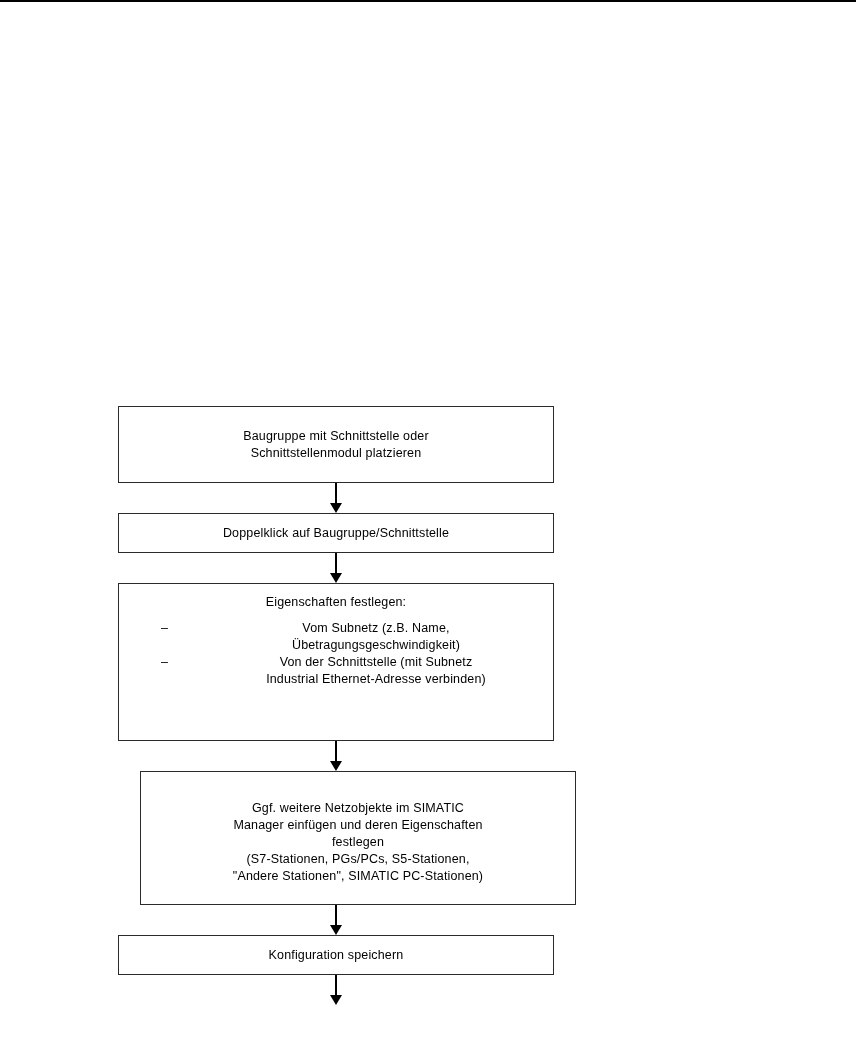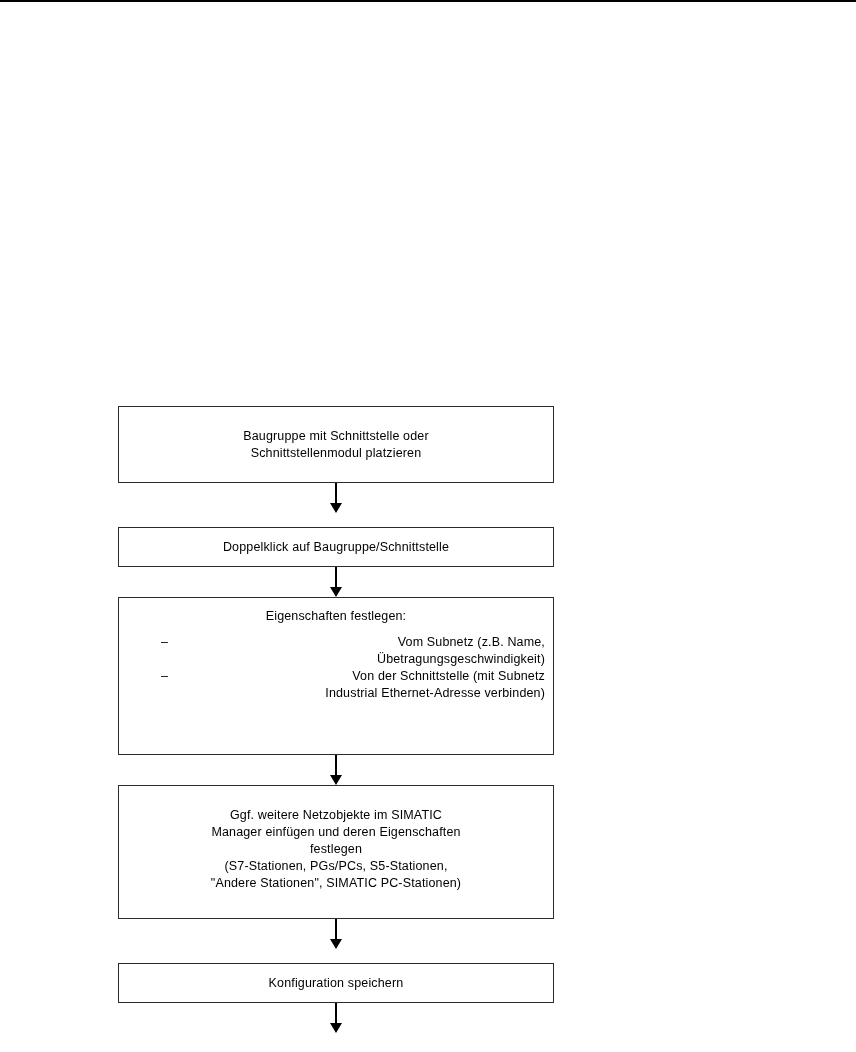--- a/index.html
+++ b/index.html
@@ -42,23 +42,23 @@
     font-size: 12.5px;
     line-height: 17px;
     text-align: center;
     letter-spacing: 0.15px;
     padding: 4px 8px;
   }
   .node .line {
     white-space: nowrap;
   }
   .node-tall-1 { height: 77px; }
-  .node-short  { height: 40px; margin-top: 14px; }
+  .node-short  { height: 40px; }
   .node-tall-3 { height: 158px; justify-content: flex-start; padding-top: 10px; }
-  .node-tall-4 { height: 134px; justify-content: flex-start; padding-top: 21px; }
+  .node-tall-4 { height: 134px; justify-content: flex-start; padding-top: 28px; margin-left: 22px; }
 
   .connector {
     width: 436px;
     height: 30px;
     position: relative;
   }
   .connector .stem {
     position: absolute;
     left: 50%;
     top: 0;
@@ -95,21 +95,21 @@
     text-align: left;
     padding-left: 34px;
   }
   .bullet-row .dash {
     width: 46px;
     flex: 0 0 46px;
     text-align: left;
   }
   .bullet-row .btext {
     flex: 1 1 auto;
-    text-align: right;
+    text-align: center;
   }
 </style>
 </head>
 <body>
 
 <div id="top-rule"></div>
 
 <div id="flowchart">
 
   <div class="node node-tall-1">

